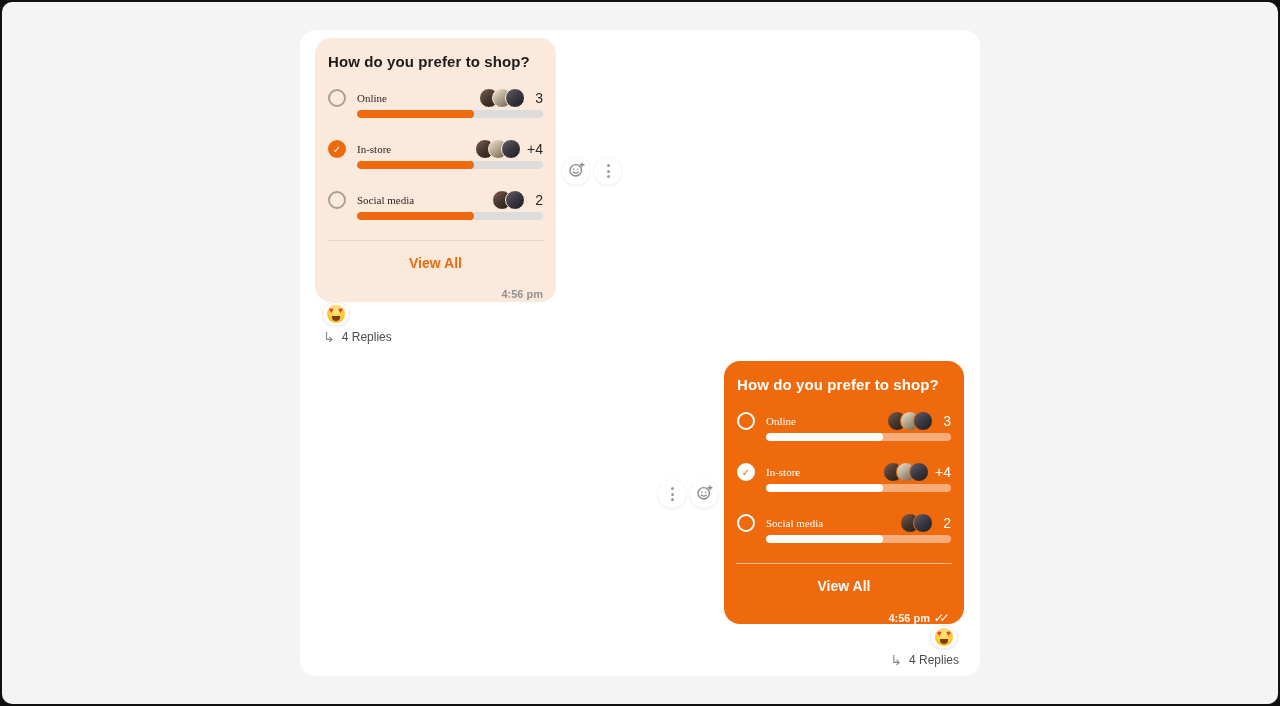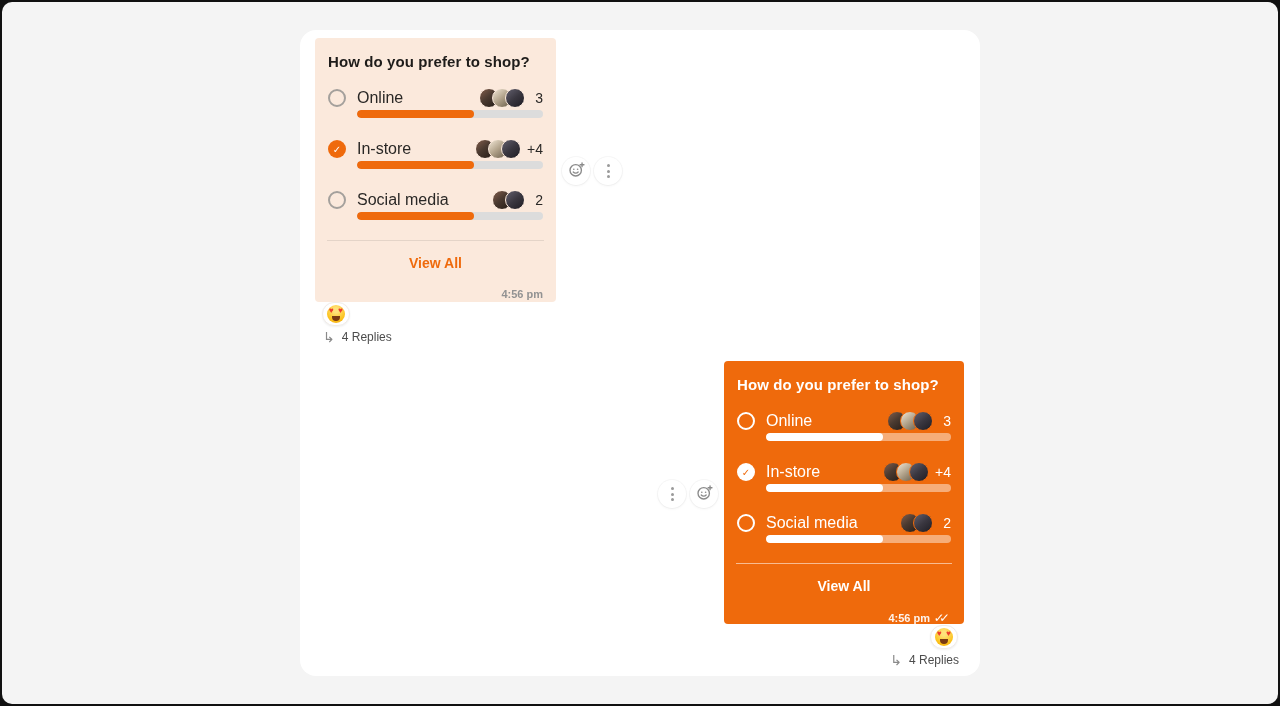--- a/index.html
+++ b/index.html
@@ -9,37 +9,37 @@
   .app-window { position:absolute; inset:2px; background:#f4f4f4; border-radius:10px; }
 
   .chat-panel { position:absolute; left:298px; top:28px; width:680px; height:646px;
     background:#ffffff; border-radius:16px; }
 
   .msg-group { position:absolute; }
   .msg-group.incoming { left:15px; top:8px; width:241px; }
   .msg-group.outgoing { left:424px; top:331px; width:240px; }
 
   
-  .poll-card { width:100%; border-radius:4px; padding:14px 13px 22px; position:relative; }
+  .poll-card { width:100%; border-radius:16px; padding:14px 13px 22px; position:relative; }
   .incoming .poll-card { height:264px; background:#fbe9dc; --card-bg:#fbe9dc; color:#1e1c1a; }
   .outgoing .poll-card { height:263px; background:#ef6a0c; --card-bg:#ef6a0c; color:#ffffff; }
 
   .poll-title { font-size:15px; font-weight:700; line-height:20px; margin-bottom:15px; letter-spacing:.1px; }
 
   .poll-option { margin-bottom:20px; }
   .option-head { display:flex; align-items:center; height:22px; margin-bottom:1px; }
 
   .radio { width:18px; height:18px; border-radius:50%; flex:none; margin-right:11px;
     display:flex; align-items:center; justify-content:center; font-size:10px; font-weight:700; }
   .incoming .radio.unchecked { border:2px solid #a4a09c; color:transparent; }
   .incoming .radio.checked   { background:#ef6a0c; color:#ffffff; }
   .outgoing .radio.unchecked { border:2px solid #ffffff; color:transparent; }
   .outgoing .radio.checked   { background:#ffffff; color:#ef6a0c; }
 
-  .option-label { font-size:16px; line-height:18px; flex:1 1 auto; white-space:nowrap; overflow:hidden; }
+  .option-label { font-size:11px; line-height:18px; flex:1 1 auto; white-space:nowrap; overflow:hidden;font-family:Liberation Serif, serif; }
   .incoming .option-label { color:#2a2826; }
 
   .avatars { display:flex; flex:none; margin-right:6px; }
   .av { width:20px; height:20px; border-radius:50%; flex:none; border:1.5px solid var(--card-bg); }
   .av + .av { margin-left:-7px; }
   .av.a1 { background:linear-gradient(140deg,#7c5a49 5%,#4a3a30 45%,#2b211b 90%); }
   .av.a2 { background:linear-gradient(140deg,#ece1cf 5%,#b0a189 50%,#6f6350 95%); }
   .av.a3 { background:linear-gradient(140deg,#63606e 0%,#3a3740 50%,#211f26 95%); }
 
   .vote-count { font-size:14px; flex:none; min-width:12px; text-align:right; }

